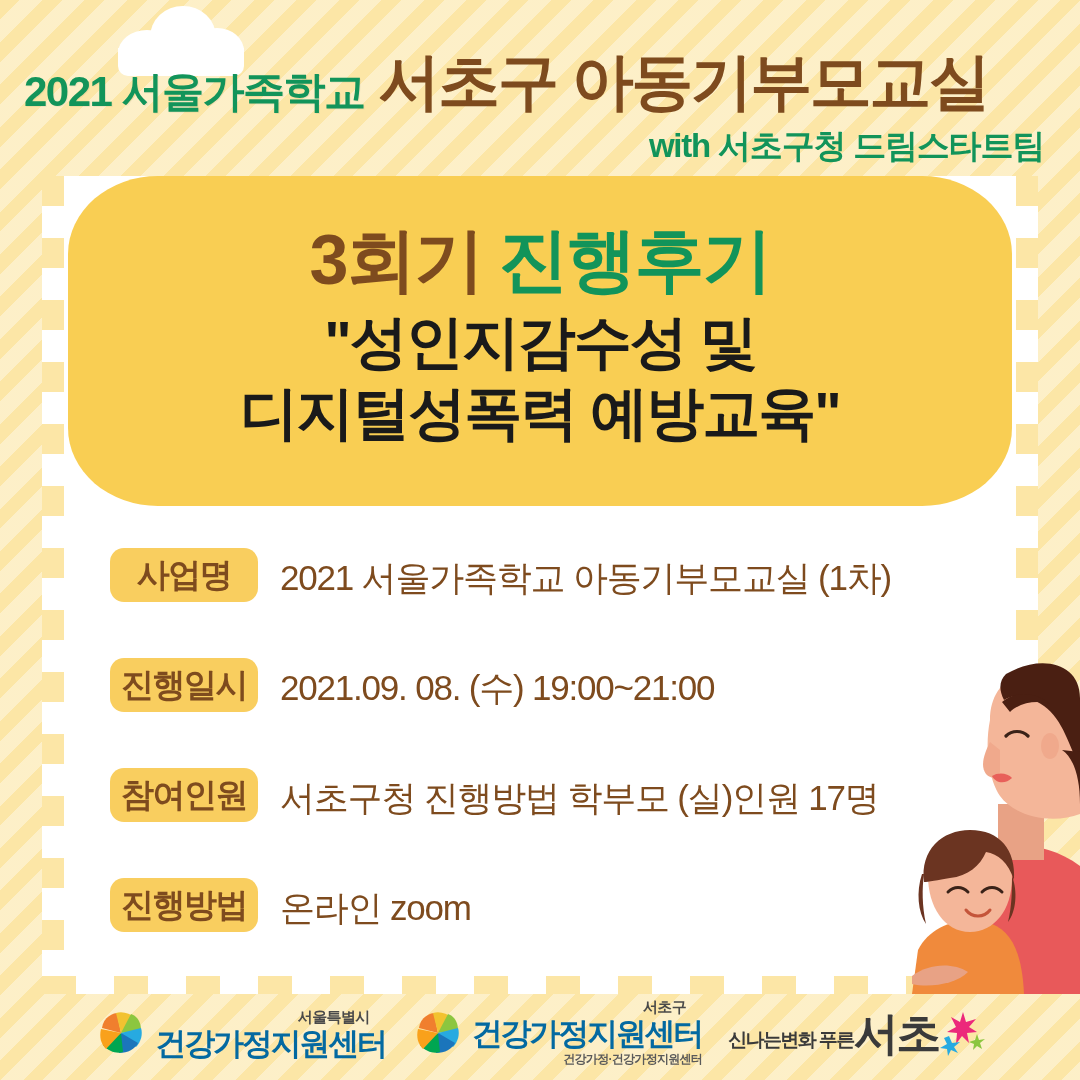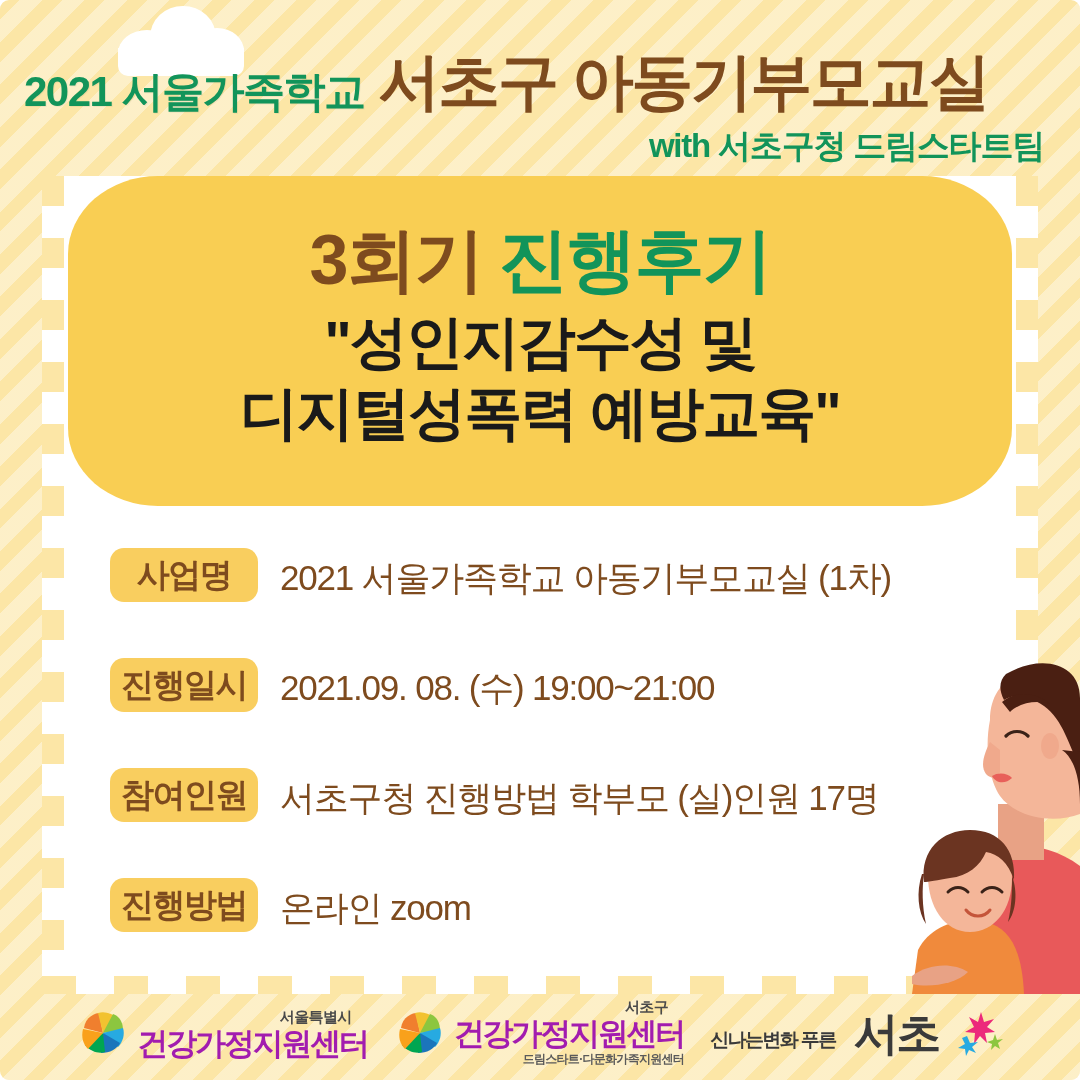--- a/index.html
+++ b/index.html
@@ -10,21 +10,20 @@
   }
   * { box-sizing: border-box; }
 
   .poster {
     position: relative;
     width: 1080px;
     height: 1080px;
     overflow: hidden;
     font-family: "Liberation Sans", "DejaVu Sans", sans-serif;
     background: #FCE6A6;
-    border-radius: 9px;
   }
 
   
   .bg-stripes {
     position: absolute;
     inset: 0;
     background-image: repeating-linear-gradient(
       135deg,
       rgba(255,255,255,0.00) 0px,
       rgba(255,255,255,0.00) 14px,
@@ -262,38 +261,38 @@
   .logo-text { display: flex; flex-direction: column; }
   .logo-top {
     color: #4A4A4A;
     font-size: 15px;
     font-weight: 700;
     letter-spacing: -0.6px;
     margin-bottom: 1px;
   }
   .logo-top.right { align-self: flex-end; padding-right: 16px; }
   .logo-main {
-    color: #a21caf;
+    color: #0369a1;
     font-size: 31px;
     font-weight: 800;
     letter-spacing: -2.2px;
     line-height: 1;
   }
   .logo-sub {
     color: #5A5A5A;
     font-size: 12px;
     font-weight: 700;
     letter-spacing: -0.7px;
     margin-top: 2px;
     align-self: flex-end;
   }
   .logo3 {
     display: flex;
     align-items: flex-end;
-    gap: 18px;
+    gap: 0;
   }
   .logo3-small {
     color: #3A3A3A;
     font-size: 19px;
     font-weight: 800;
     letter-spacing: -1.6px;
     padding-bottom: 3px;
   }
   .logo3-big {
     color: #3A3A3A;
@@ -429,21 +428,21 @@
           <path d="M0 0 L20 -3 C20 -11 16 -17 10 -19 Z" fill="#8CC63F"></path>
           <path d="M0 0 L15 14 C20 9 22 1 20 -5 Z" fill="#27AAE1"></path>
           <path d="M0 0 L-2 20 C7 20 14 16 17 10 Z" fill="#1B75BB"></path>
           <path d="M0 0 L-18 12 C-12 19 -4 21 2 19 Z" fill="#00A651"></path>
           <path d="M0 0 L-20 -4 C-22 4 -20 11 -15 16 Z" fill="#F9A11B"></path>
         </g>
       </svg>
       <div class="logo-text">
         <span class="logo-top right">서초구</span>
         <span class="logo-main">건강가정지원센터</span>
-        <span class="logo-sub">드림스타트·다문화가족지원센터</span>
+        <span class="logo-sub">건강가정·건강가정지원센터</span>
       </div>
     </div>
 
     <div class="logo3">
       <span class="logo3-small">신나는변화 푸른</span>
       <span class="logo3-big">서초</span>
       <svg width="46" height="46" viewBox="0 0 46 46">
         <path d="M24 2 L27 12 L37 9 L30 17 L38 22 L28 23 L30 33 L23 26 L17 34 L18 23 L8 22 L17 17 L12 7 L21 12 Z" fill="#EC297B"></path>
         <path d="M10 26 L13 33 L21 32 L15 37 L19 43 L12 40 L9 46 L8 39 L1 38 L8 34 L5 28 Z" fill="#27AAE1"></path>
         <path d="M38 24 L40 30 L46 29 L41 33 L43 39 L38 36 L34 40 L35 34 L30 32 L36 30 Z" fill="#8CC63F"></path>

